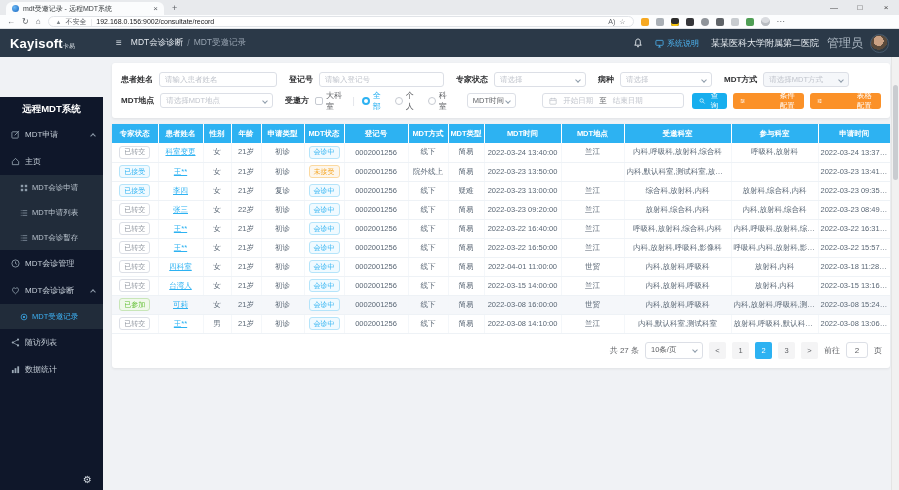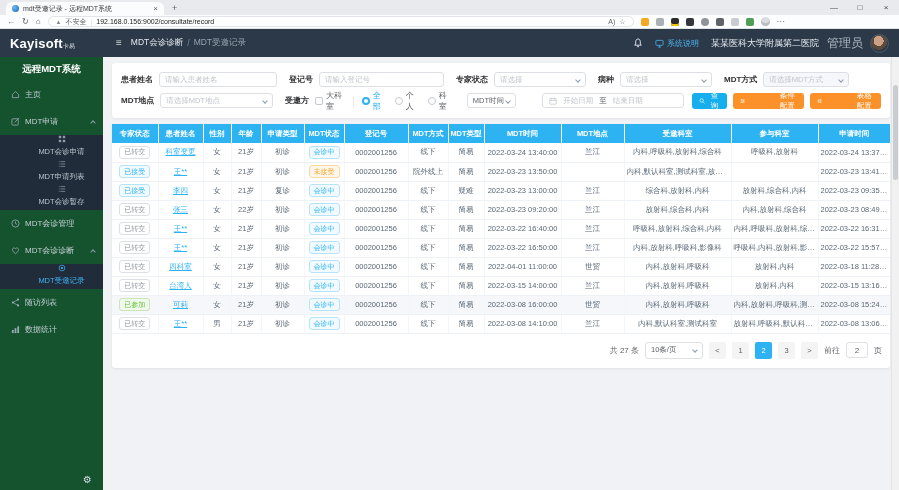--- a/index.html
+++ b/index.html
@@ -41,26 +41,26 @@
   .hspace { flex:1; }
   .bellwrap { color:#e8edf2; margin-right:12px; display:flex; }
   .syshelp { display:flex; align-items:center; gap:3px; color:#4db3f0; font-size:8px; margin-right:12px; }
   .hosp { color:#e8edf2; font-size:9px; margin-right:8px; }
   .role { color:#aeb9c4; font-size:12px; margin-right:7px; }
   .avatar { width:19px; height:19px; border-radius:50%; margin-right:10px; flex:none;
     background:radial-gradient(circle at 45% 35%, #caa184 0 34%, #5a4a3c 35% 60%, #2f3a44 61%); border:1px solid #46596d; }
 
   
   .appbody { display:flex; height:433px; position:relative; }
-  .sidebar { width:103px; background:#14532d; position:relative; flex:none; }
+  .sidebar { width:103px; background:#0f172a; position:relative; flex:none;margin-top:40px; }
   .side-title { height:24px; line-height:24px; text-align:center; color:#fff; font-weight:bold; font-size:9.5px; }
   .m-item { height:27px; display:flex; align-items:center; gap:5px; padding:0 8px 0 11px; color:#c6cfd8; font-size:8px; cursor:pointer; }
   .m-item svg { flex:none; color:#9aa8b5; }
   .submenu { background:#212c3a; }
-  .s-item { height:25px; display:flex; align-items:center; gap:4px; padding-left:20px; color:#bac4ce; font-size:7.5px; cursor:pointer;flex-direction:column; }
+  .s-item { height:25px; display:flex; align-items:center; gap:4px; padding-left:20px; color:#bac4ce; font-size:7.5px; cursor:pointer; }
   .s-item svg { flex:none; color:#8e9caa; }
   .s-item.active, .s-item.active svg { color:#3eb2f5; }
   .cv { width:4px; height:4px; border-right:1px solid #8e9caa; border-bottom:1px solid #8e9caa; transform:rotate(45deg); display:inline-block; }
   .cv.up { transform:rotate(-135deg); margin-left:auto; margin-top:3px; }
   .gearbtn { position:absolute; bottom:5px; right:11px; color:#d3dae1; font-size:10px; line-height:1; }
 
   .content { flex:1; padding:6px 9px 0 9px; min-width:0; }
 
   
   .fcard { background:#fff; border-radius:3px; padding:6px 9px 7px; box-shadow:0 1px 3px rgba(0,0,0,.07); }
@@ -179,32 +179,32 @@
     <span class="avatar"></span>
   </div>
 
   <div class="appbody">
 
     <aside class="sidebar">
       <div class="side-title">远程MDT系统</div>
 
       <div class="m-item">
         <svg width="9" height="9" viewBox="0 0 10 10">
-            <path d="M1.5 5 5 1.5 8.5 5v3.5h-7Z" fill="none" stroke="currentColor" stroke-width="0.9"></path>
-          </svg>
-        <span>主页</span>
-      </div>
-
-      <div class="m-item">
-        <svg width="9" height="9" viewBox="0 0 10 10">
             <rect x="1" y="2" width="7" height="7" rx="0.8" fill="none" stroke="currentColor" stroke-width="0.9"></rect>
             <path d="M4 6 9 1" stroke="currentColor" stroke-width="0.9"></path>
           </svg>
         <span>MDT申请</span>
         <i class="cv up"></i>
+      </div>
+
+      <div class="m-item">
+        <svg width="9" height="9" viewBox="0 0 10 10">
+            <path d="M1.5 5 5 1.5 8.5 5v3.5h-7Z" fill="none" stroke="currentColor" stroke-width="0.9"></path>
+          </svg>
+        <span>主页</span>
       </div>
       <div class="submenu">
         <div class="s-item">
           <svg width="8" height="8" viewBox="0 0 10 10">
               <rect x="1" y="1" width="3" height="3" fill="currentColor"></rect>
               <rect x="6" y="1" width="3" height="3" fill="currentColor"></rect>
               <rect x="1" y="6" width="3" height="3" fill="currentColor"></rect>
               <rect x="6" y="6" width="3" height="3" fill="currentColor"></rect>
             </svg>
           <span>MDT会诊申请</span>

